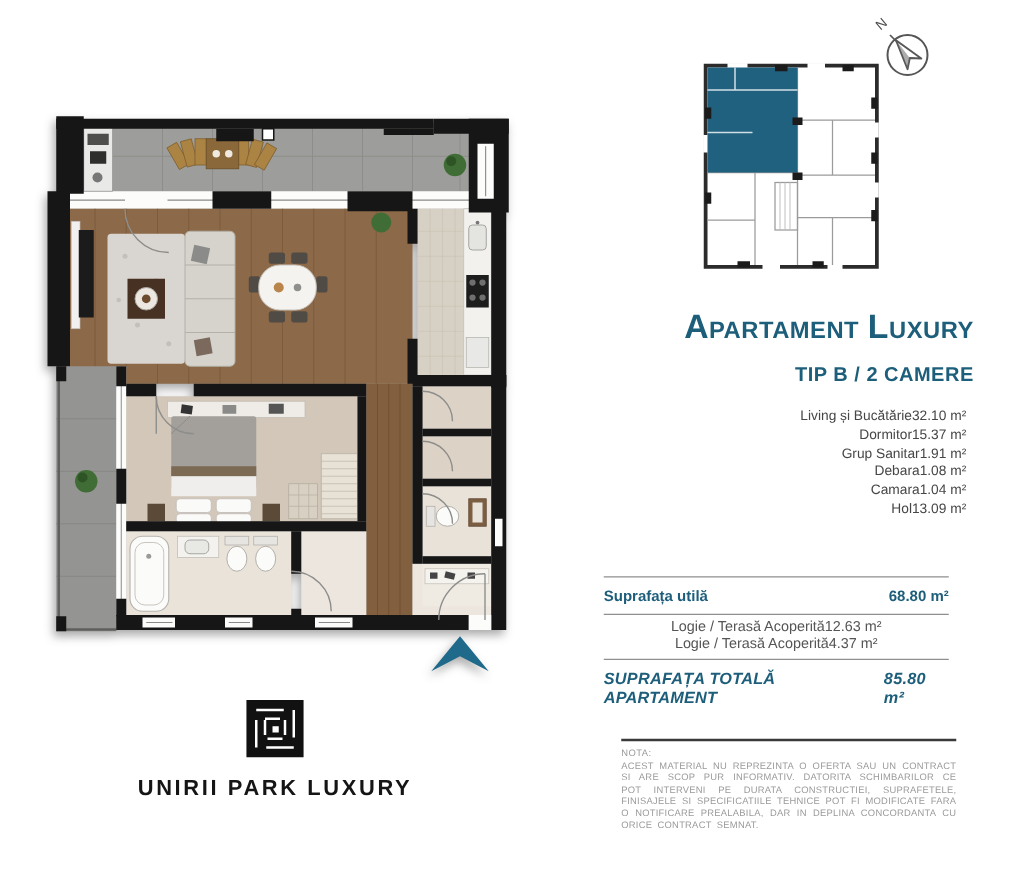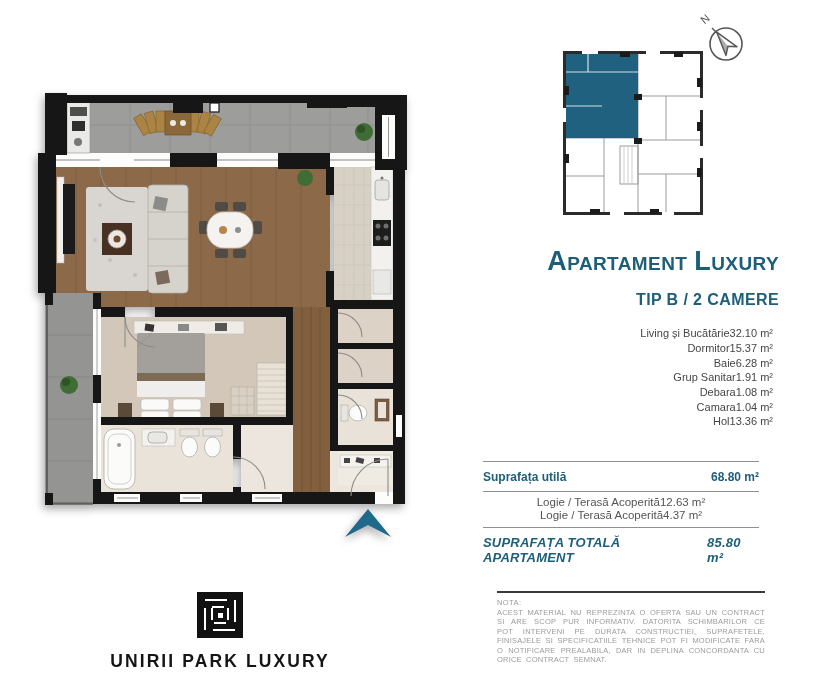--- a/index.html
+++ b/index.html
@@ -43,21 +43,21 @@
                font-size:13px; color: var(--c-accent,#1d5e7b); letter-spacing:.2px;font-style:italic; }
 
   
   .note { position:absolute; left:497px; top:591px; width:268px; border-top:2px solid #3a3a3a;
           color:#9b9b9b; }
   .note-heading { margin-top:5px; font-size:7.5px; letter-spacing:.4px; }
   .note-body { margin-top:1px; font-size:7.5px; line-height:9.4px; text-align:justify;
                word-spacing:2px; letter-spacing:.2px; }
 
   
-  .logo { position:absolute; left:95px; top:592px; width:250px; text-align:center; color:#151515; }
+  .logo { position:absolute; left:95px; top:560px; width:250px; text-align:center; color:#151515; }
   .logo-text { margin-top:9px; font-size:17.5px; font-weight:700; letter-spacing:2.1px; white-space:nowrap; }
 </style>
 </head>
 <body>
 
 <div class="page">
 
   <div class="plan-wrap">
   <svg width="392" height="462" viewBox="0 0 392 462">
 
@@ -320,38 +320,34 @@
   <div class="rooms">
     <div class="room-row">
       <span>Living și Bucătărie</span>
       <span>32.10 m²</span>
     </div>
     <div class="room-row">
       <span>Dormitor</span>
       <span>15.37 m²</span>
     </div>
     <div class="room-row">
-      <span>Baie</span>
-      <span>6.28 m²</span>
-    </div>
-    <div class="room-row">
       <span>Grup Sanitar</span>
       <span>1.91 m²</span>
     </div>
     <div class="room-row">
       <span>Debara</span>
       <span>1.08 m²</span>
     </div>
     <div class="room-row">
       <span>Camara</span>
       <span>1.04 m²</span>
     </div>
     <div class="room-row">
       <span>Hol</span>
-      <span>13.36 m²</span>
+      <span>13.09 m²</span>
     </div>
   </div>
 
   <div class="totals">
     <div class="row-utila">
       <span>Suprafața utilă</span>
       <span>68.80 m²</span>
     </div>
     <div class="logie-wrap">
       <div class="row-logie">

